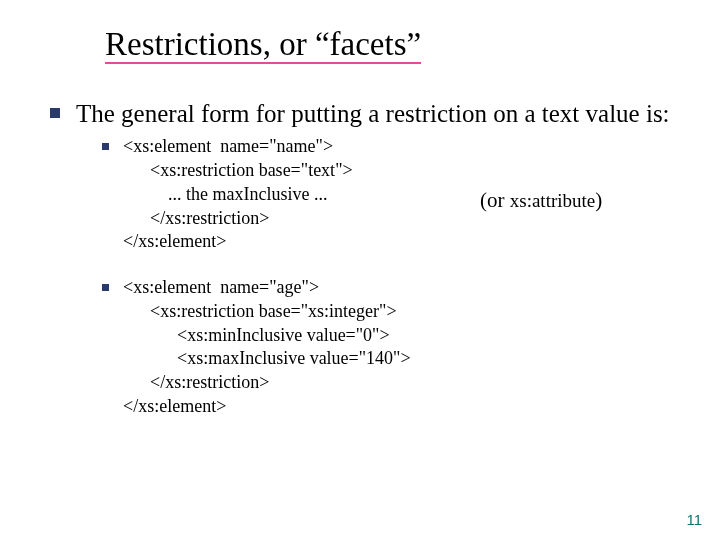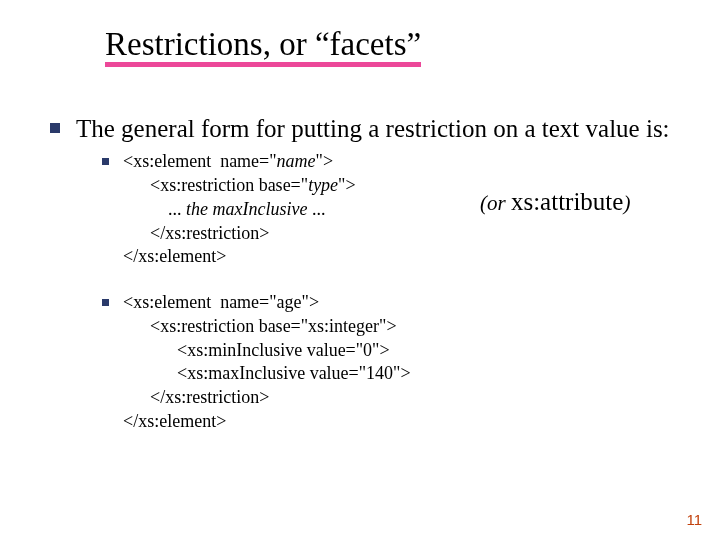--- a/index.html
+++ b/index.html
@@ -16,29 +16,29 @@
     box-sizing: border-box;
     width: 720px;
     height: 540px;
     padding: 26px 50px 0 50px;
     position: relative;
   }
   .title {
     font-size: 33px;
     font-family: "Times New Roman", Times, serif;
     margin: 0 17px 34px 55px;
-    border-bottom: 5px solid #ec4899;
+    border-bottom: 2px solid #ec4899;
     display: inline-block;
     padding-bottom: 0px;
     line-height: 1.1;
   }
   .lvl1 {
     display: flex;
     align-items: flex-start;
-    margin: 12px 0 4px 0;
+    margin: 0 0 4px 0;
   }
   .lvl1 .bullet {
     width: 10px;
     height: 10px;
     background: #2a3a6a;
     flex: 0 0 10px;
     margin: 10px 16px 0 0;
   }
   .lvl1 .text {
     font-size: 25px;
@@ -56,56 +56,56 @@
     flex: 0 0 7px;
     margin: 8px 14px 0 0;
   }
   .codeblock {
     font-family: "Comic Sans MS", "Comic Sans", cursive;
     font-size: 18px;
     line-height: 1.32;
     white-space: pre;
     flex: 1;
   }
-  .ital { font-style: italic; }
+  .ital { }
   .aside {
     position: absolute;
     font-size: 21px;
     font-family: "Times New Roman", Times, serif;
   }
   .aside .mono {
     font-family: "Comic Sans MS", "Comic Sans", cursive;
-    font-size: 25px;
+    font-size: 19px;
   }
   .pagenum {
     position: absolute;
     right: 18px;
     bottom: 12px;
     font-size: 15px;
     font-family: Arial, sans-serif;
-    color: #c2410c;
+    color: #0f766e;
   }
   .spacer { height: 16px; }
 </style>
 </head>
 <body>
 
 <div class="slide">
 
   <div class="title">Restrictions, or “facets”</div>
 
   <div class="lvl1">
     <div class="bullet"></div>
     <div class="text">The general form for putting a restriction on a text value is:</div>
   </div>
 
   <div class="lvl2">
     <div class="bullet"></div>
     <div class="codeblock"><span>&lt;xs:element  name="</span><span class="ital">name</span><span>"&gt;</span>
-<span>      &lt;xs:restriction base="</span><span class="ital">type</span><span>"&gt;</span>
+<span>      &lt;xs:restriction base="</span><span class="ital">text</span><span>"&gt;</span>
 <span>          ... </span><span class="ital">the maxInclusive</span><span> ...</span>
 <span>      &lt;/xs:restriction&gt;</span>
 <span>&lt;/xs:element&gt;</span></div>
   </div>
 
   <div class="aside" style="left:480px; top:188px;">
     <span class="ital">(or </span><span class="mono">xs:attribute</span><span class="ital">)</span>
   </div>
 
   <div class="spacer"></div>

